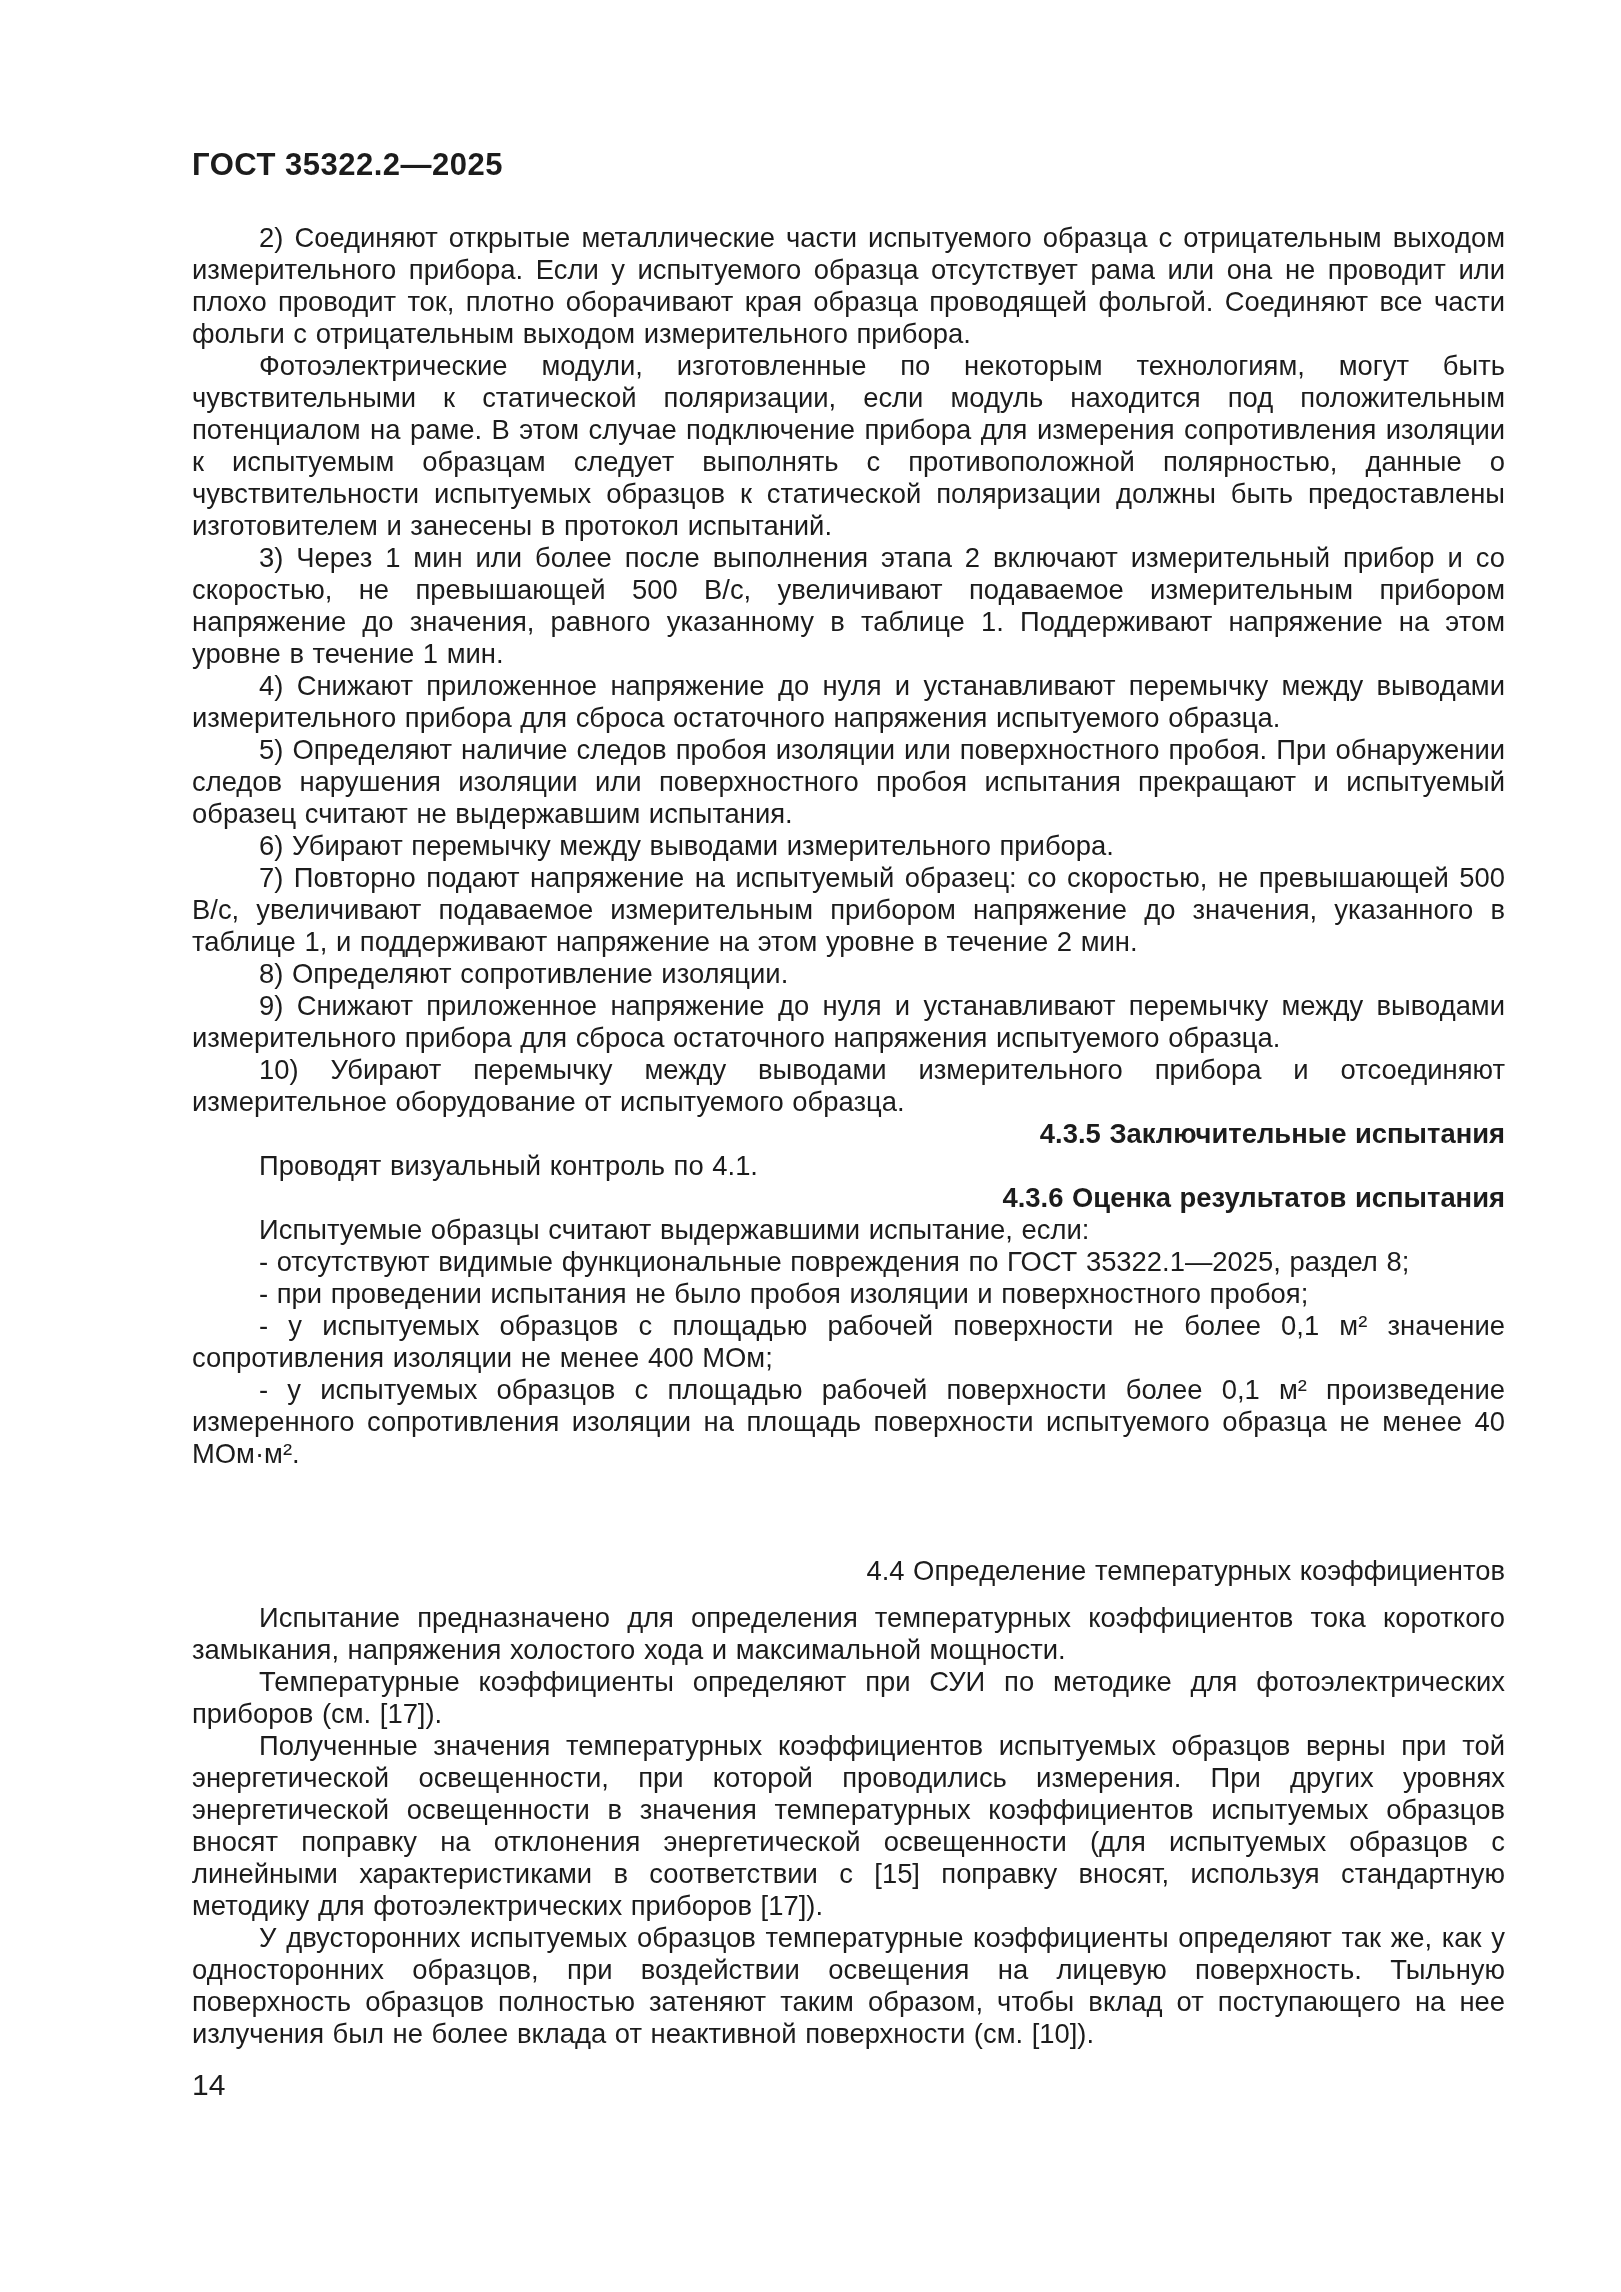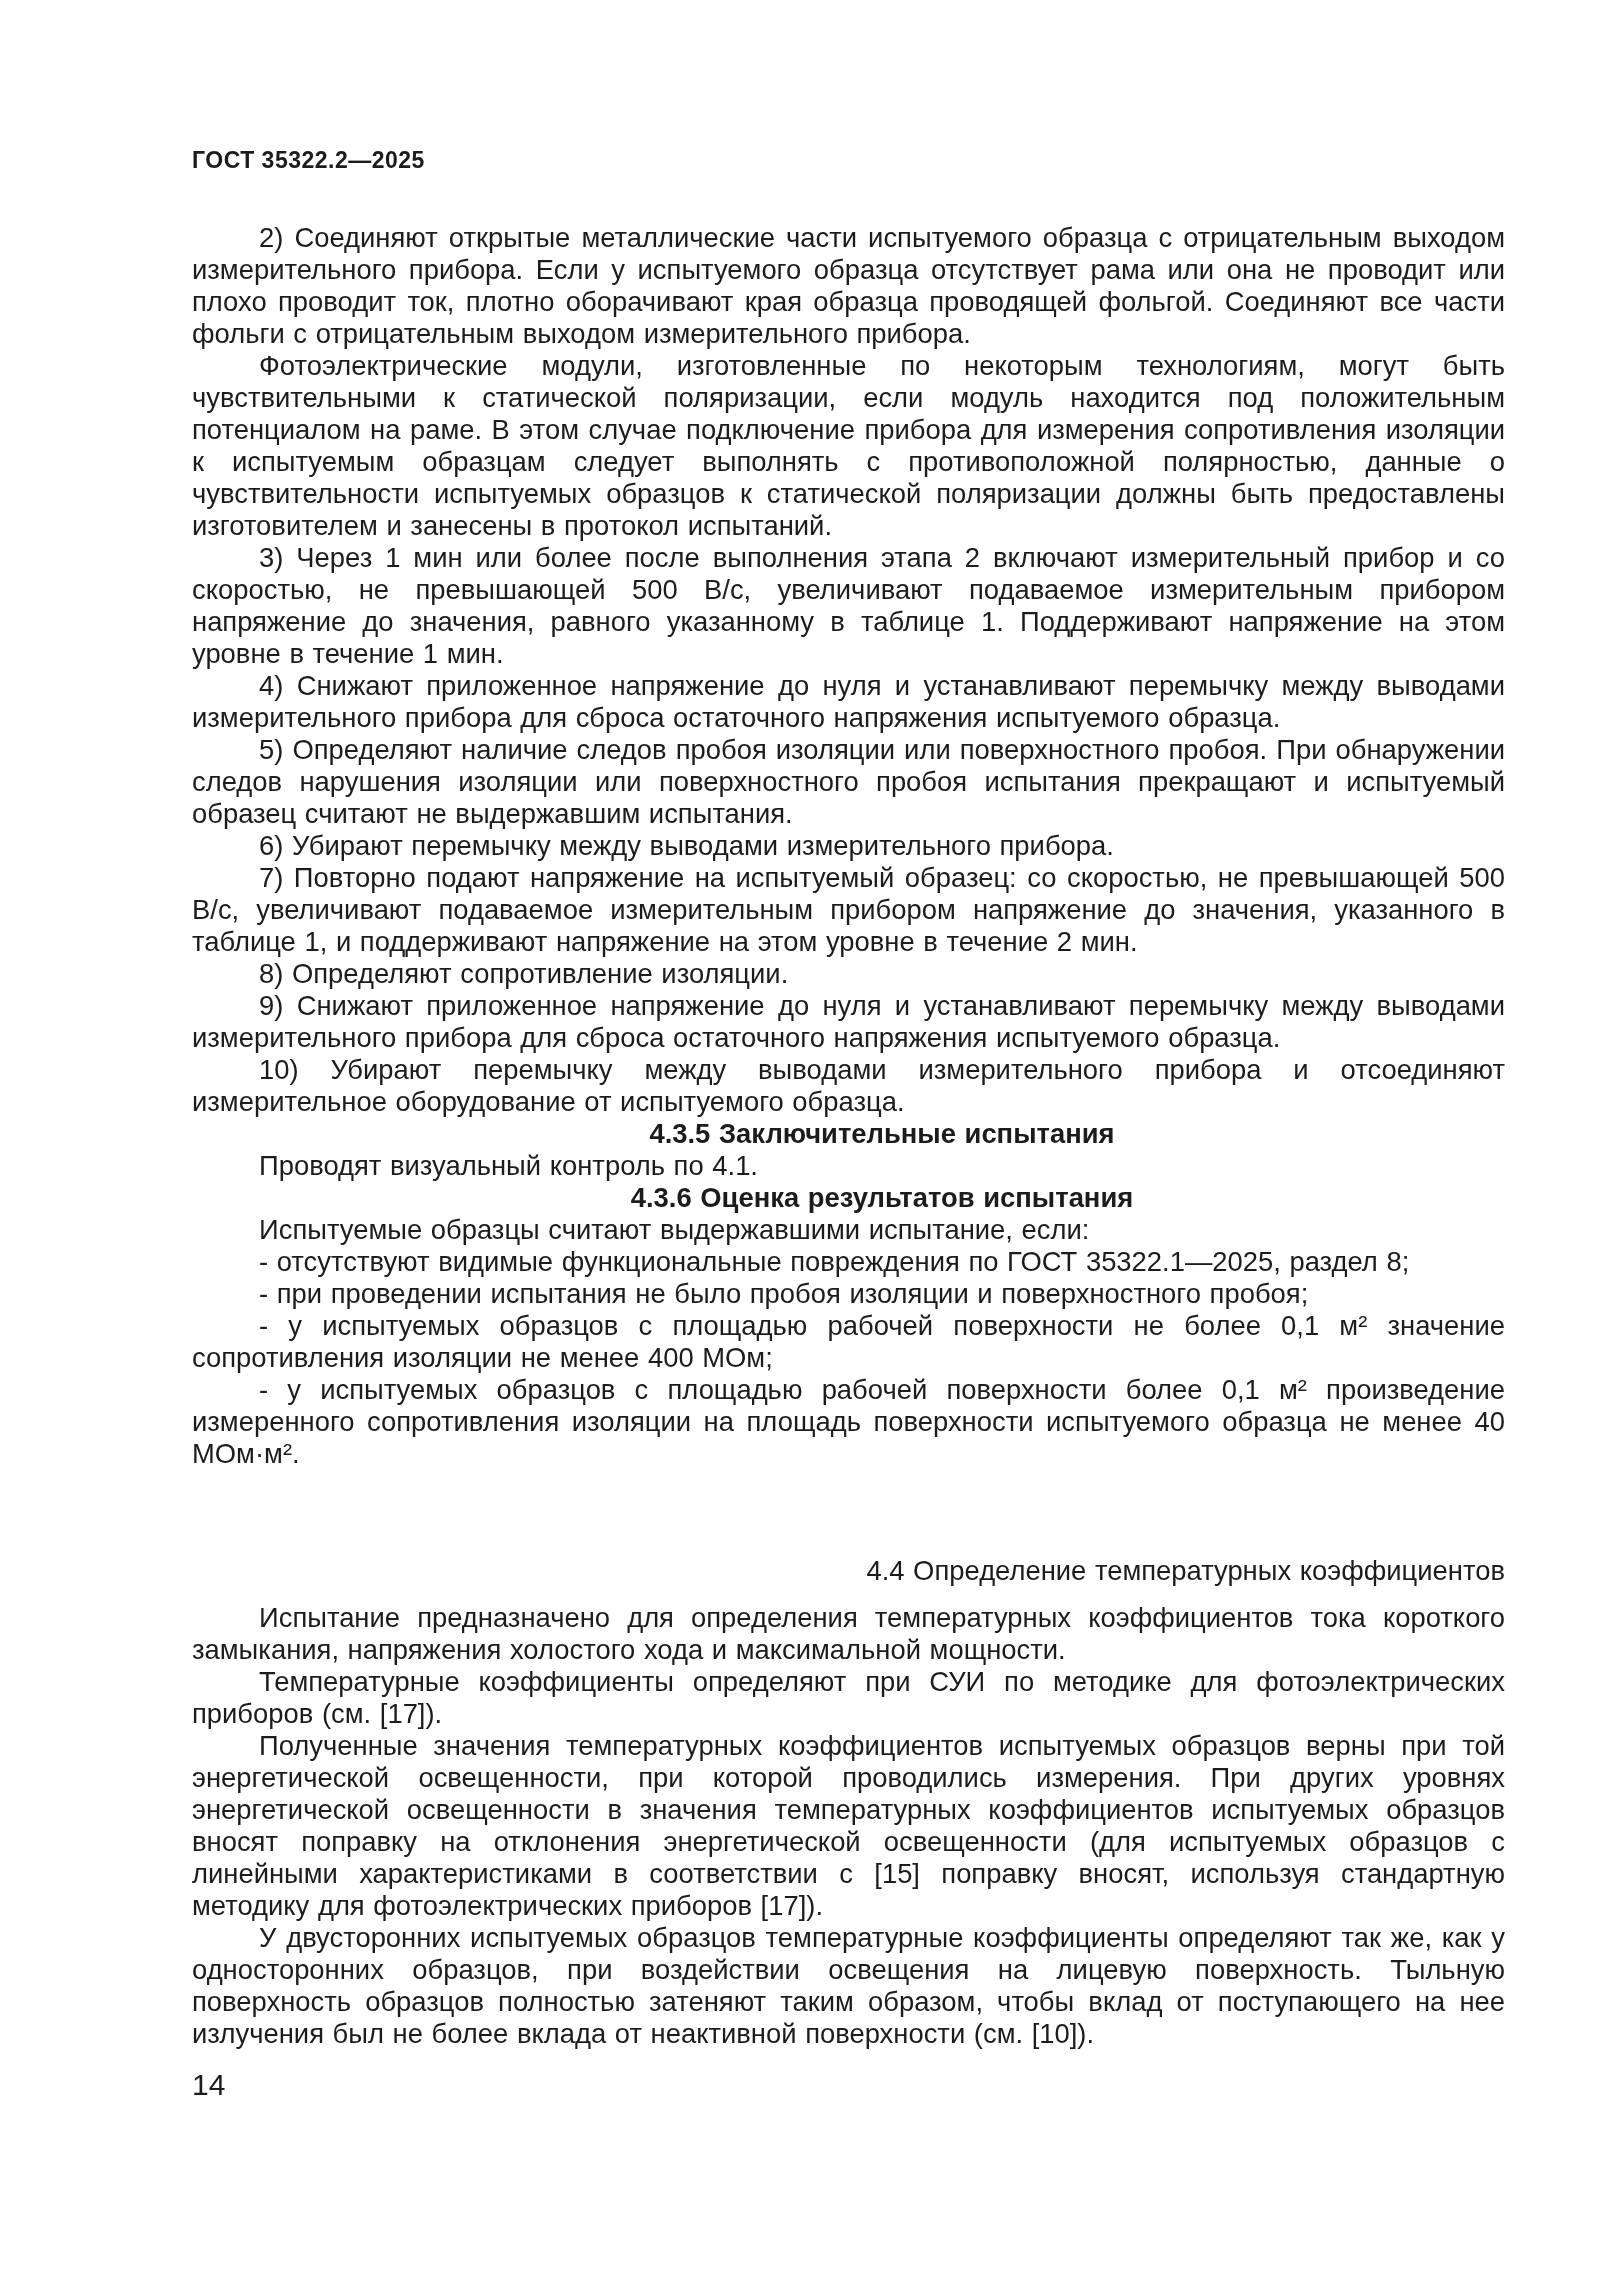--- a/index.html
+++ b/index.html
@@ -13,42 +13,42 @@
     height: 2293px;
     background: #ffffff;
     color: #1c1c1c;
     font-family: "Liberation Sans", sans-serif;
     overflow: hidden;
   }
   .doc-header {
     position: absolute;
     left: 192px;
     top: 147px;
-    font-size: 23px;
+    font-size: 31px;
     font-weight: bold;
     letter-spacing: 0.5px;
     white-space: nowrap;
   }
   .doc-body {
     position: absolute;
     left: 192px;
     top: 222px;
     width: 1313px;
   }
   p.para {
     margin: 0;
     font-size: 27.4px;
     line-height: 32px;
     text-align: justify;
     text-indent: 67px;
     word-spacing: 1px;
   }
   p.para.heading {
     font-weight: bold;
-    text-align: center;
+    text-align: right;
   }
   p.para.heading-major {
     font-weight: normal;
     text-align: right;
     margin-top: 85px;
     margin-bottom: 14.7px;
   }
   .doc-footer {
     position: absolute;
     left: 192px;

